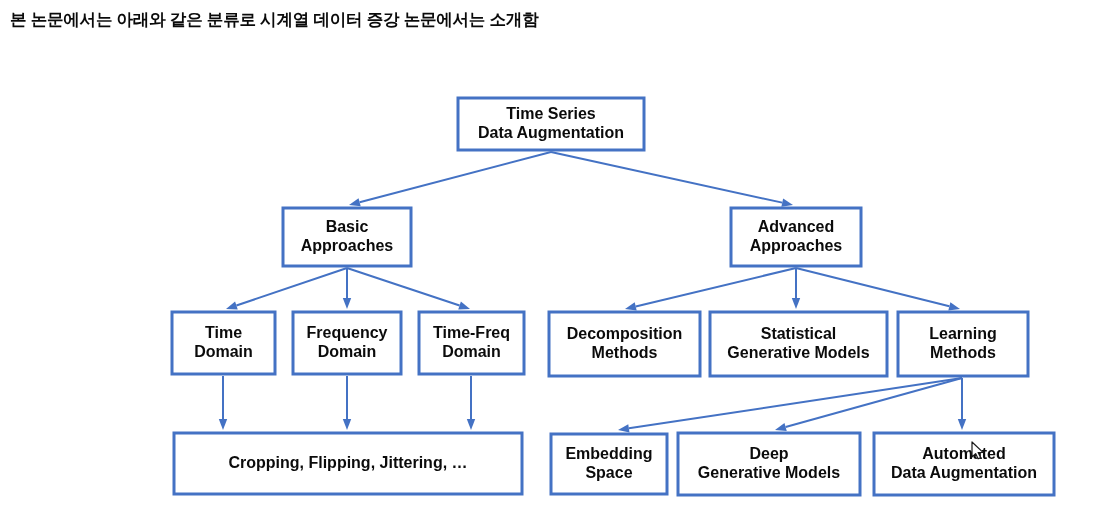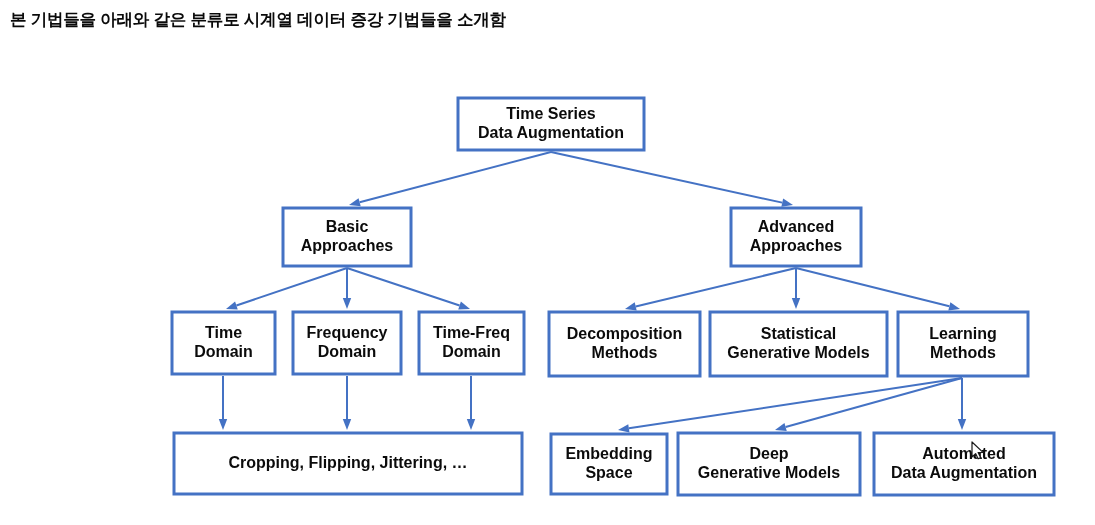--- a/index.html
+++ b/index.html
@@ -55,21 +55,21 @@
   .cursor-shape {
     fill: #ffffff;
     stroke: #1a1a1a;
     stroke-width: 1.2;
     stroke-linejoin: round;
   }
 </style>
 </head>
 <body>
 
-<div id="caption">본 기법들을 아래와 같은 분류로 시계열 데이터 증강 기법들을 소개함</div>
+<div id="caption">본 논문에서는 아래와 같은 분류로 시계열 데이터 증강 논문에서는 소개함</div>
 
 <svg id="diagram" viewBox="0 0 1095 525">
   <g id="edge-layer">
       <g>
         <line class="edge" x1="551" y1="152" x2="359.63986392878184" y2="202.20835253353744"></line>
         <polygon class="arrow-head" points="349,205 358.5739621688598,198.1458590334571 360.7057656887039,206.27084603361777"></polygon>
       </g>
       <g>
         <line class="edge" x1="551" y1="152" x2="782.2546794734095" y2="202.64668600037479"></line>
         <polygon class="arrow-head" points="793,205 781.3561414008253,206.74944474689119 783.1532175459937,198.54392725385839"></polygon>

